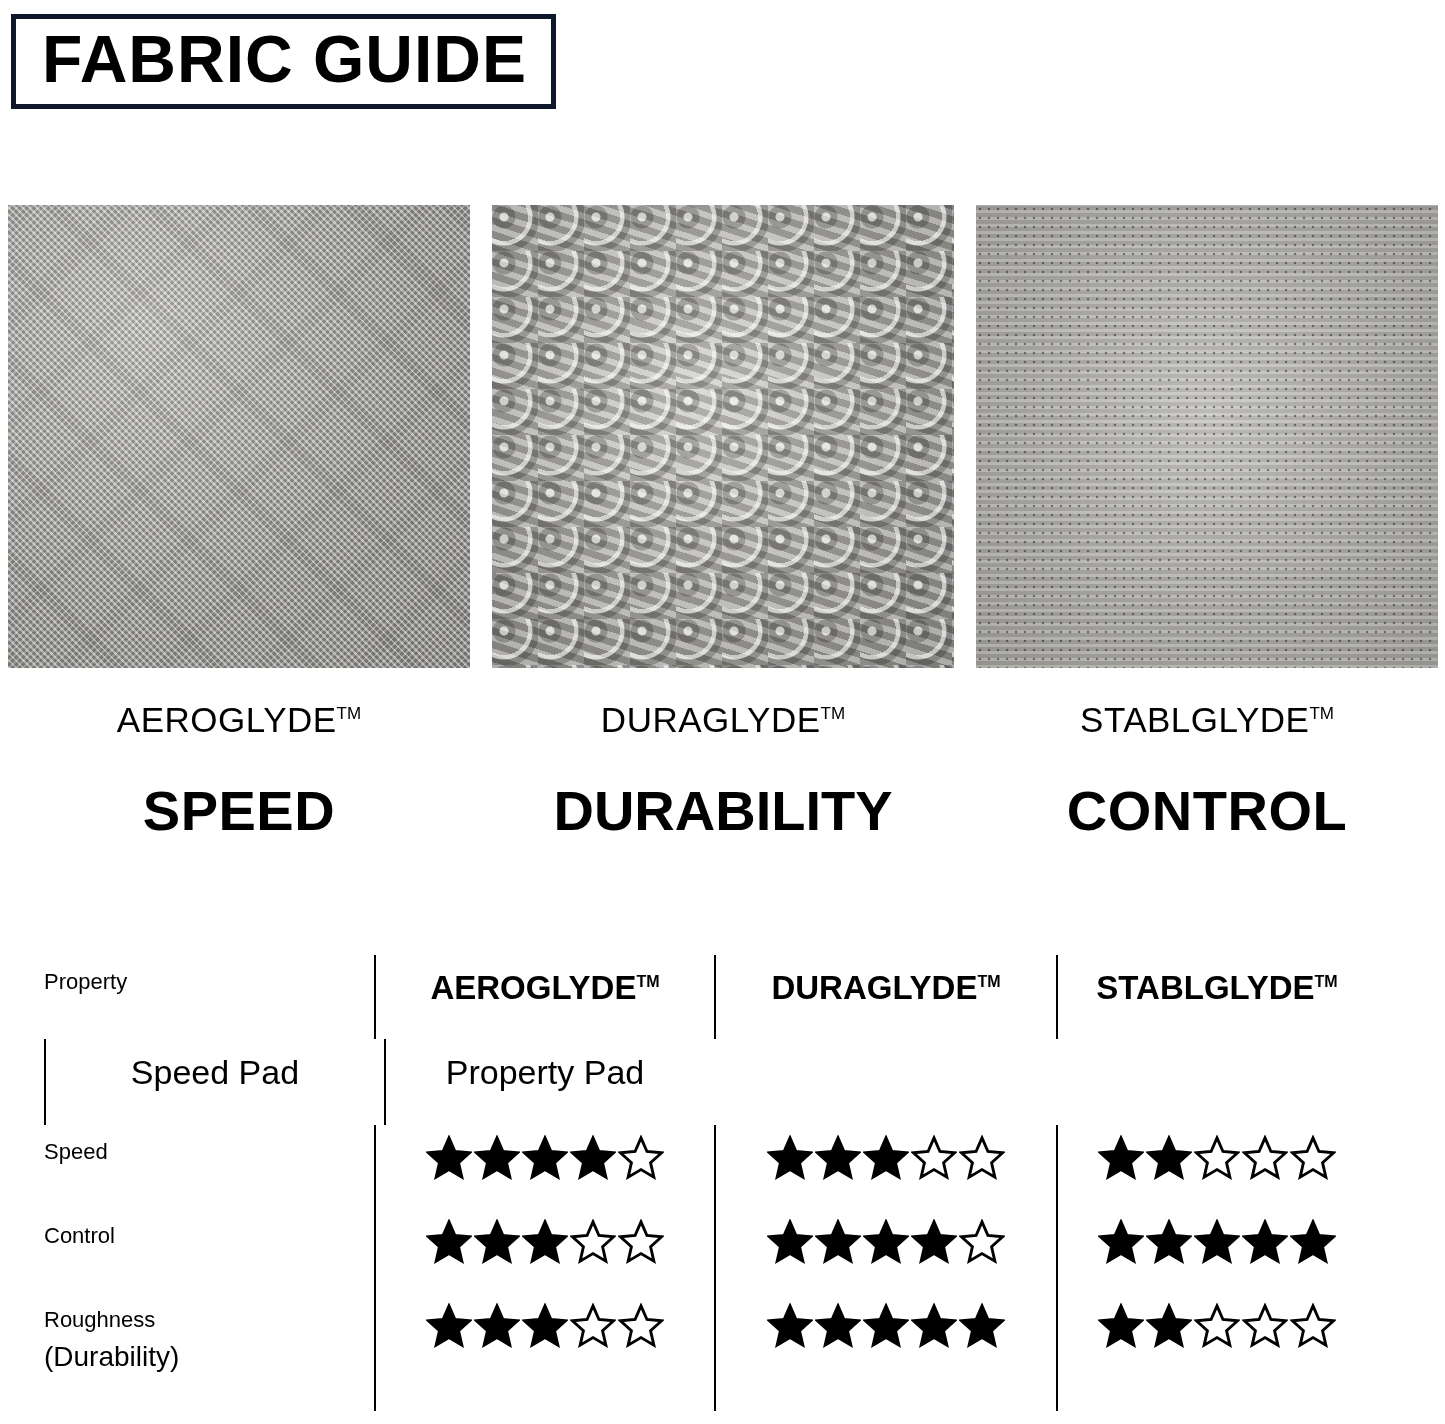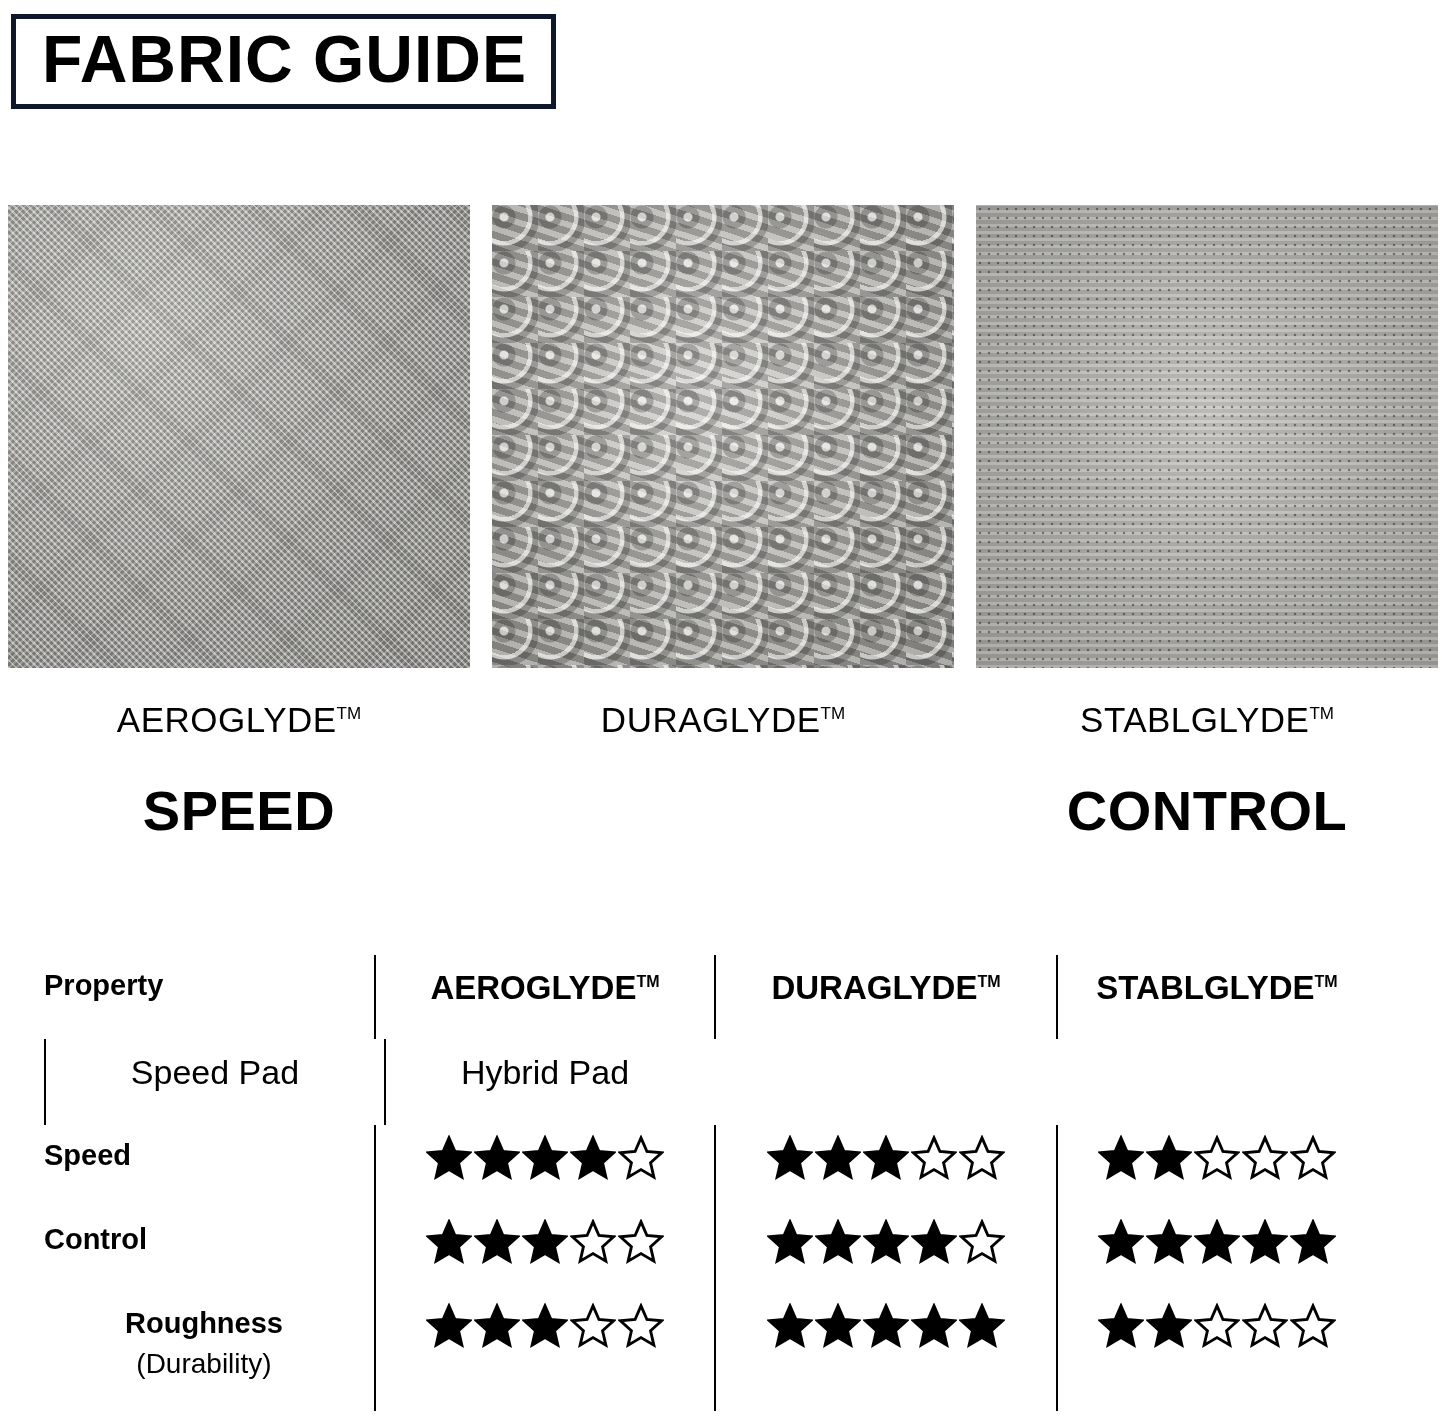--- a/index.html
+++ b/index.html
@@ -144,39 +144,39 @@
   .head-label {
     font-size: 33px;
     font-weight: bold;
     white-space: nowrap;
   }
   .head-label sup {
     font-size: 16px;
     vertical-align: super;
   }
   .prop-label {
-    font-size: 29px;
-    font-weight: bold;
+    font-size: 22px;
+    font-weight: normal;
     white-space: nowrap;
   }
   .prop-sub {
     font-size: 28px;
     font-weight: normal;
     display: block;
     margin-top: 8px;
   }
   .type-row .t-prop,
   .type-row .t-cell { height: 86px; padding-top: 14px; }
   .type-val {
     font-size: 34px;
     font-weight: normal;
   }
   .star-row .t-prop { height: 84px; padding-top: 14px; }
   .star-row .t-cell { height: 84px; padding-top: 10px; }
-  .star-row.last .t-prop { height: 118px; text-align: center; }
+  .star-row.last .t-prop { height: 118px; }
   .star-row.last .t-cell { height: 118px; }
 
   .stars {
     font-size: 0;
     line-height: 0;
     display: inline-block;
   }
   .star {
     display: inline-block;
     width: 46px;
@@ -198,20 +198,21 @@
   <div class="swatch tex-stabl"></div>
 </div>
 
 <div class="label-row">
   <div class="label-col">
     <div class="brand-name"><span>AEROGLYDE</span><sup>TM</sup></div>
     <div class="brand-tag">SPEED</div>
   </div>
   <div class="label-col">
     <div class="brand-name"><span>DURAGLYDE</span><sup>TM</sup></div>
+    <div class="brand-tag wide">DURABILITY</div>
   </div>
   <div class="label-col">
     <div class="brand-name"><span>STABLGLYDE</span><sup>TM</sup></div>
     <div class="brand-tag">CONTROL</div>
   </div>
 </div>
 
 <div class="table">
 
   <div class="t-row head-row">
@@ -227,21 +228,21 @@
     <div class="t-cell c3">
       <span class="head-label"><span>STABLGLYDE</span><sup>TM</sup></span>
     </div>
   </div>
 
   <div class="t-row type-row">
     <div class="t-cell c1">
       <span class="type-val">Speed Pad</span>
     </div>
     <div class="t-cell c3">
-      <span class="type-val">Hybrid Pad</span>
+      <span class="type-val">Property Pad</span>
     </div>
   </div>
 
   <div class="t-row star-row">
     <div class="t-prop">
       <span class="prop-label">Speed</span>
     </div>
     <div class="t-cell c1">
       <span class="stars"><span class="star"><svg viewBox="0 0 48 48" xmlns="http://www.w3.org/2000/svg">
               <path d="M24 3 L30.2 17.2 L45.5 18.6 L34 28.9 L37.4 44 L24 36.1 L10.6 44 L14 28.9 L2.5 18.6 L17.8 17.2 Z" fill="#000000" stroke="#000000" stroke-width="3" stroke-linejoin="miter"></path>

